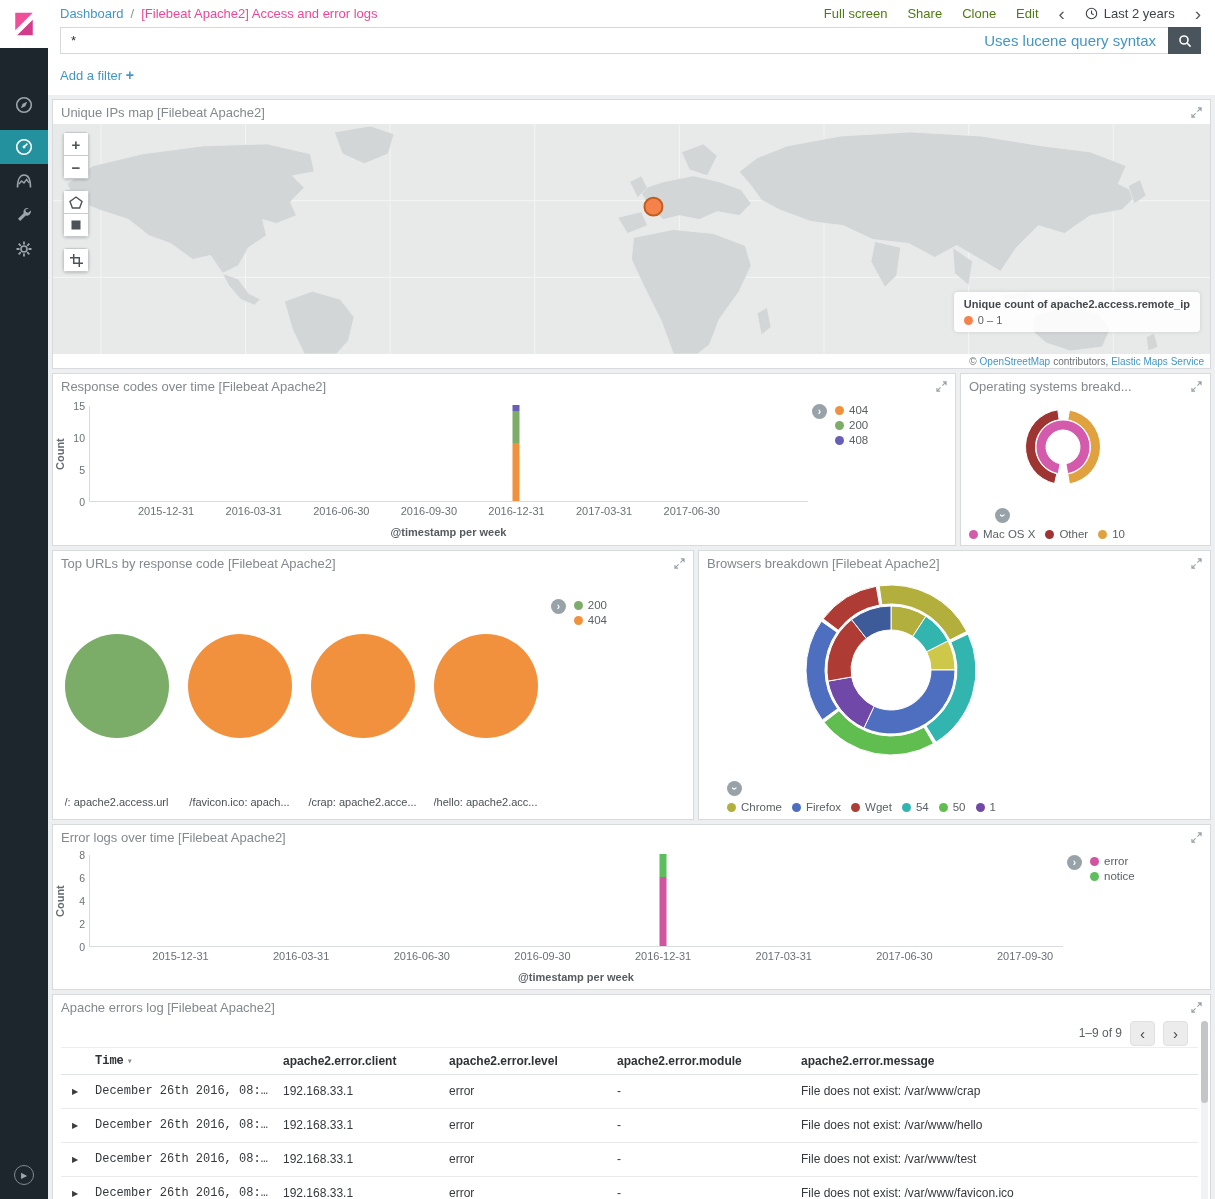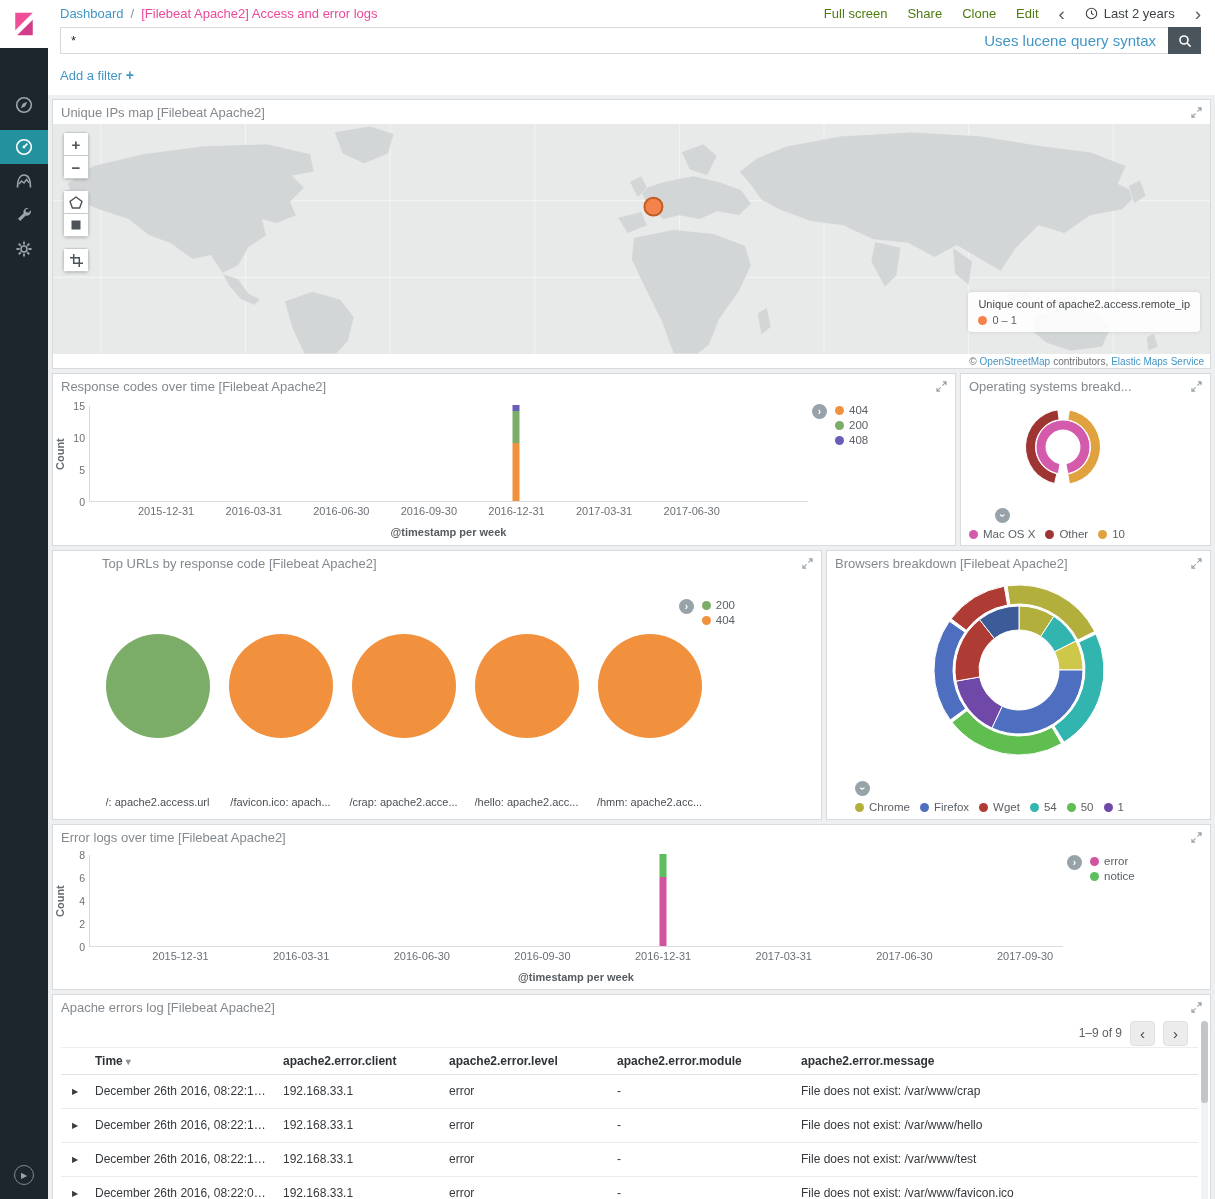--- a/index.html
+++ b/index.html
@@ -45,36 +45,36 @@
   .panel { background: #fff; border: 1px solid #d8dbdd; position: relative; min-width: 0; }
   .panel-header { height: 24px; display: flex; align-items: center; padding: 0 8px; }
   .panel-title { flex: 1; font-size: 13px; color: #83898e; white-space: nowrap; overflow: hidden; text-overflow: ellipsis; }
   .expand-icon { flex-shrink: 0; margin-left: 6px; cursor: pointer; }
 
   #panel-map { height: 270px; width: 100%; }
   #row2 { height: 173px; }
   #panel-response { width: 904px; flex-shrink: 0; }
   #panel-os { flex: 1; }
   #row3 { height: 270px; }
-  #panel-urls { width: 770px; flex-shrink: 0; padding-left: 41px; }
+  #panel-urls { width: 642px; flex-shrink: 0; }
   #panel-browsers { flex: 1; }
   #row4 { height: 166px; }
   #panel-error { width: 100%; }
   #row5 { height: 300px; }
   #panel-table { width: 100%; }
 
   
   .map-viewport { position: relative; height: 230px; background: #e8eaea; overflow: hidden; cursor: grab; }
   .map-viewport svg.world { position: absolute; inset: 0; width: 100%; height: 100%; }
   .map-controls { position: absolute; left: 10px; top: 8px; }
   .ctrl-group { width: 26px; border-radius: 4px; overflow: hidden; box-shadow: 0 1px 3px rgba(0,0,0,.2); margin-bottom: 11px; }
   .map-btn { width: 26px; height: 24px; background: #fff; border: 1px solid #c6cacd; color: #4c5257; display: flex; align-items: center; justify-content: center; font-size: 15px; font-weight: bold; cursor: pointer; }
   .ctrl-group .map-btn + .map-btn { margin-top: -1px; }
   .map-legend { position: absolute; right: 10px; bottom: 22px; background: rgba(255,255,255,.88); border-radius: 4px; padding: 6px 10px; font-size: 11px; color: #5a5f64; box-shadow: 0 0 4px rgba(0,0,0,.12); }
-  .map-legend .t { font-weight: normal; color: #44494e; margin-bottom: 4px; }
+  .map-legend .t { font-weight: bold; color: #44494e; margin-bottom: 4px; }
   .legend-range { display: flex; align-items: center; gap: 5px; }
   .dot { width: 9px; height: 9px; border-radius: 50%; flex-shrink: 0; display: inline-block; }
   .map-attrib { height: 14px; display: flex; justify-content: flex-end; align-items: center; gap: 3px; padding: 0 6px; font-size: 10px; color: #6b7075; background: #fff; }
   .map-attrib a { color: #4296C6; text-decoration: none; cursor: pointer; }
 
   
   .chart-content { display: flex; }
   .chart-zone { flex: 1; position: relative; min-width: 0; }
   .legend-col { width: 143px; flex-shrink: 0; padding-top: 6px; display: flex; gap: 8px; align-items: flex-start; }
   .legend-toggle { width: 15px; height: 15px; border-radius: 50%; background: #98a2a9; color: #fff; font-size: 10px; font-weight: bold; display: flex; align-items: center; justify-content: center; cursor: pointer; flex-shrink: 0; line-height: 1; }
@@ -112,21 +112,21 @@
   .br-legend .legend-toggle { margin-bottom: 5px; }
 
   
   .tbl-toolbar { height: 28px; display: flex; align-items: center; justify-content: flex-end; gap: 8px; padding-right: 22px; font-size: 12px; color: #5c6166; }
   .page-btn { width: 25px; height: 25px; background: #ececec; border: 1px solid #e0e0e0; border-radius: 4px; color: #444; font-size: 15px; display: flex; align-items: center; justify-content: center; cursor: pointer; }
   .err-table { width: calc(100% - 20px); margin-left: 8px; border-collapse: collapse; table-layout: fixed; font-size: 12px; color: #35393d; }
   .err-table th { text-align: left; font-weight: bold; padding: 6px; border-top: 1px solid #eceeef; border-bottom: 1px solid #dfe2e4; color: #2f3338; }
   .err-table td { padding: 9px 6px 10px; border-top: 1px solid #e8eaec; overflow: hidden; white-space: nowrap; text-overflow: ellipsis; }
   .err-table tbody tr:first-child td { border-top: 0; }
   .err-table th:nth-child(1), .err-table td:nth-child(1) { width: 28px; }
-  .err-table th:nth-child(2), .err-table td:nth-child(2) { width: 188px; }
+  .err-table th:nth-child(2), .err-table td:nth-child(2) { width: 188px; font-family: Liberation Mono, monospace; }
   .err-table th:nth-child(3), .err-table td:nth-child(3) { width: 166px; }
   .err-table th:nth-child(4), .err-table td:nth-child(4) { width: 168px; }
   .err-table th:nth-child(5), .err-table td:nth-child(5) { width: 184px; }
   .td-caret { font-size: 8px; color: #3c3c3c; cursor: pointer; text-align: center; }
   .sort-caret { color: #8b9298; margin-left: 3px; font-size: 10px; }
   .tbl-scrollbar { position: absolute; right: 2px; top: 26px; bottom: 2px; width: 7px; background: #f1f2f3; border-radius: 4px; }
   .tbl-scrollbar .thumb { width: 7px; height: 82px; background: #c2c6c9; border-radius: 4px; cursor: pointer; }
 </style>
 </head>
 <body>
@@ -427,24 +427,20 @@
                   <div class="pie-circle" style="background: rgb(242, 145, 61);"></div>
                   <div class="pie-label">/favicon.ico: apach...</div>
                 </div>
                 <div class="pie-item">
                   <div class="pie-circle" style="background: rgb(242, 145, 61);"></div>
                   <div class="pie-label">/crap: apache2.acce...</div>
                 </div>
                 <div class="pie-item">
                   <div class="pie-circle" style="background: rgb(242, 145, 61);"></div>
                   <div class="pie-label">/hello: apache2.acc...</div>
-                </div>
-                <div class="pie-item">
-                  <div class="pie-circle" style="background: rgb(242, 145, 61);"></div>
-                  <div class="pie-label">/hmm: apache2.acc...</div>
                 </div>
               </div>
           </div>
         </div>
 
         <div class="panel" id="panel-browsers">
           <div class="panel-header">
             <span class="panel-title">Browsers breakdown [Filebeat Apache2]</span>
             <svg class="expand-icon" width="11" height="11" viewBox="0 0 12 12">
               <path d="M7.5 1H11v3.5M11 1L7 5M4.5 11H1V7.5M1 11l4-4" fill="none" stroke="#97a1a8" stroke-width="1.2"></path>

